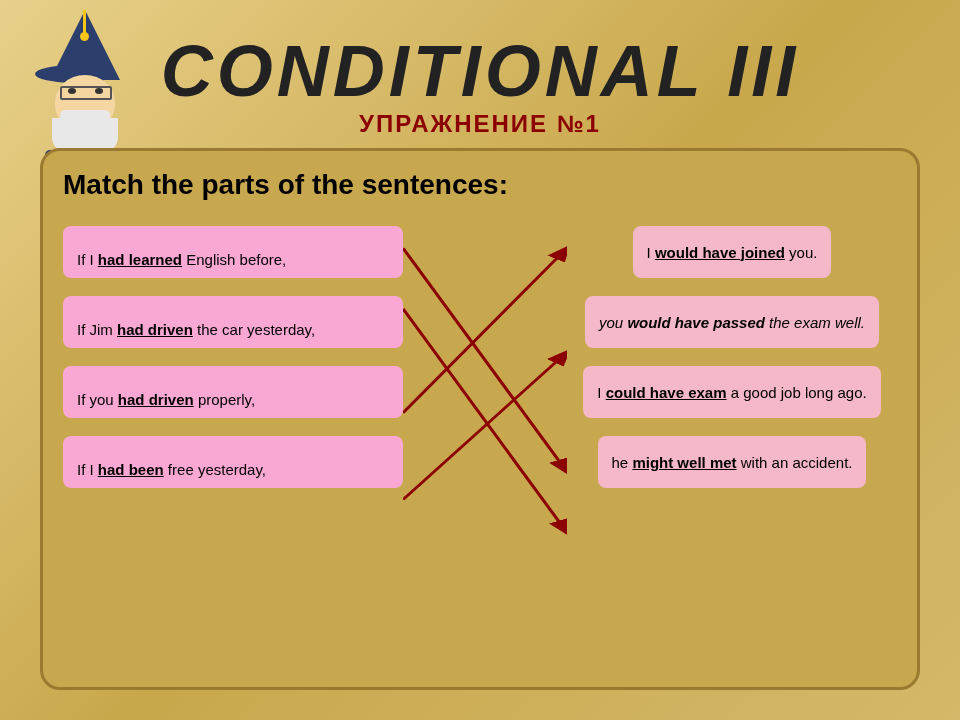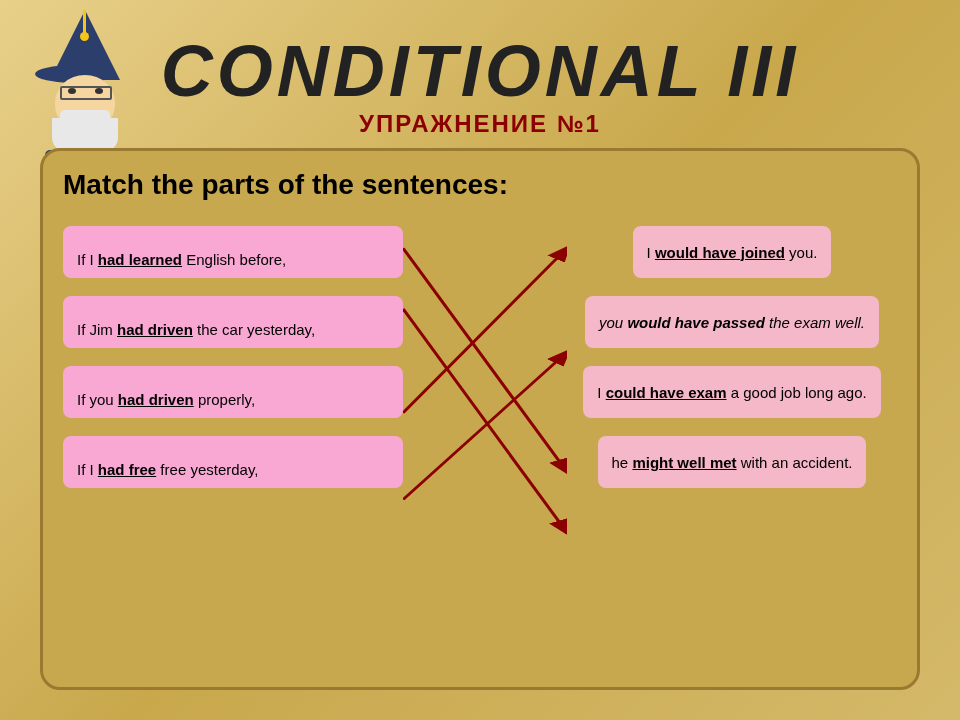--- a/index.html
+++ b/index.html
@@ -355,21 +355,21 @@
 
       <div class="box-left" id="l2-box">
         <span>If Jim <span class="underline">had driven</span> the car yesterday,</span>
       </div>
 
       <div class="box-left" id="l3-box">
         <span>If you <span class="underline">had driven</span> properly,</span>
       </div>
 
       <div class="box-left" id="l4-box">
-        <span>If I <span class="underline">had free</span> free yesterday,</span>
+        <span>If I <span class="underline">had been</span> free yesterday,</span>
       </div>
 
     </div>
 
     <div class="middle-area">
       <svg class="connectors" viewBox="0 0 120 520" preserveAspectRatio="none">
 
         <line x1="0" y1="37" x2="120" y2="295" stroke="#8B0000" stroke-width="2.5" marker-end="url(#arrow)"></line>
 
         <line x1="0" y1="107" x2="120" y2="365" stroke="#8B0000" stroke-width="2.5" marker-end="url(#arrow)"></line>

